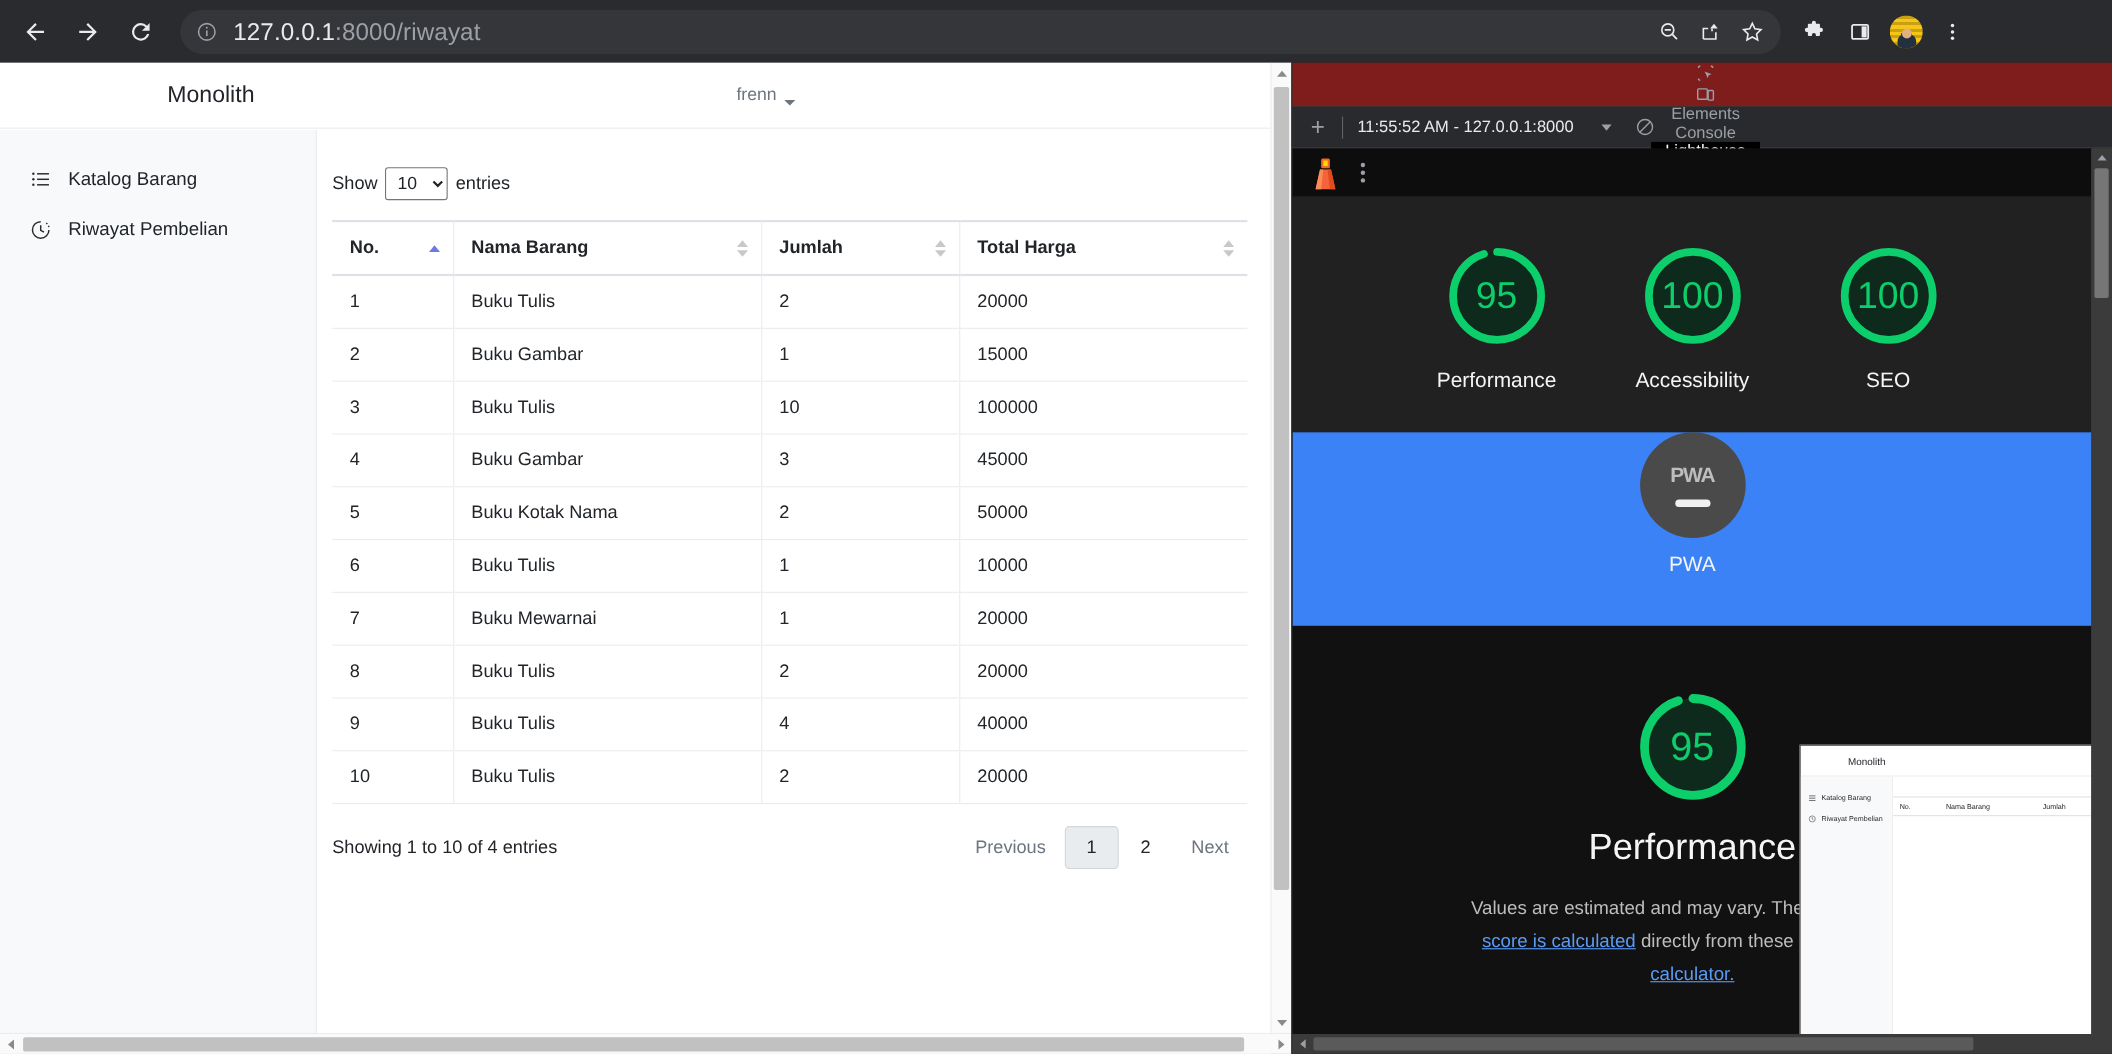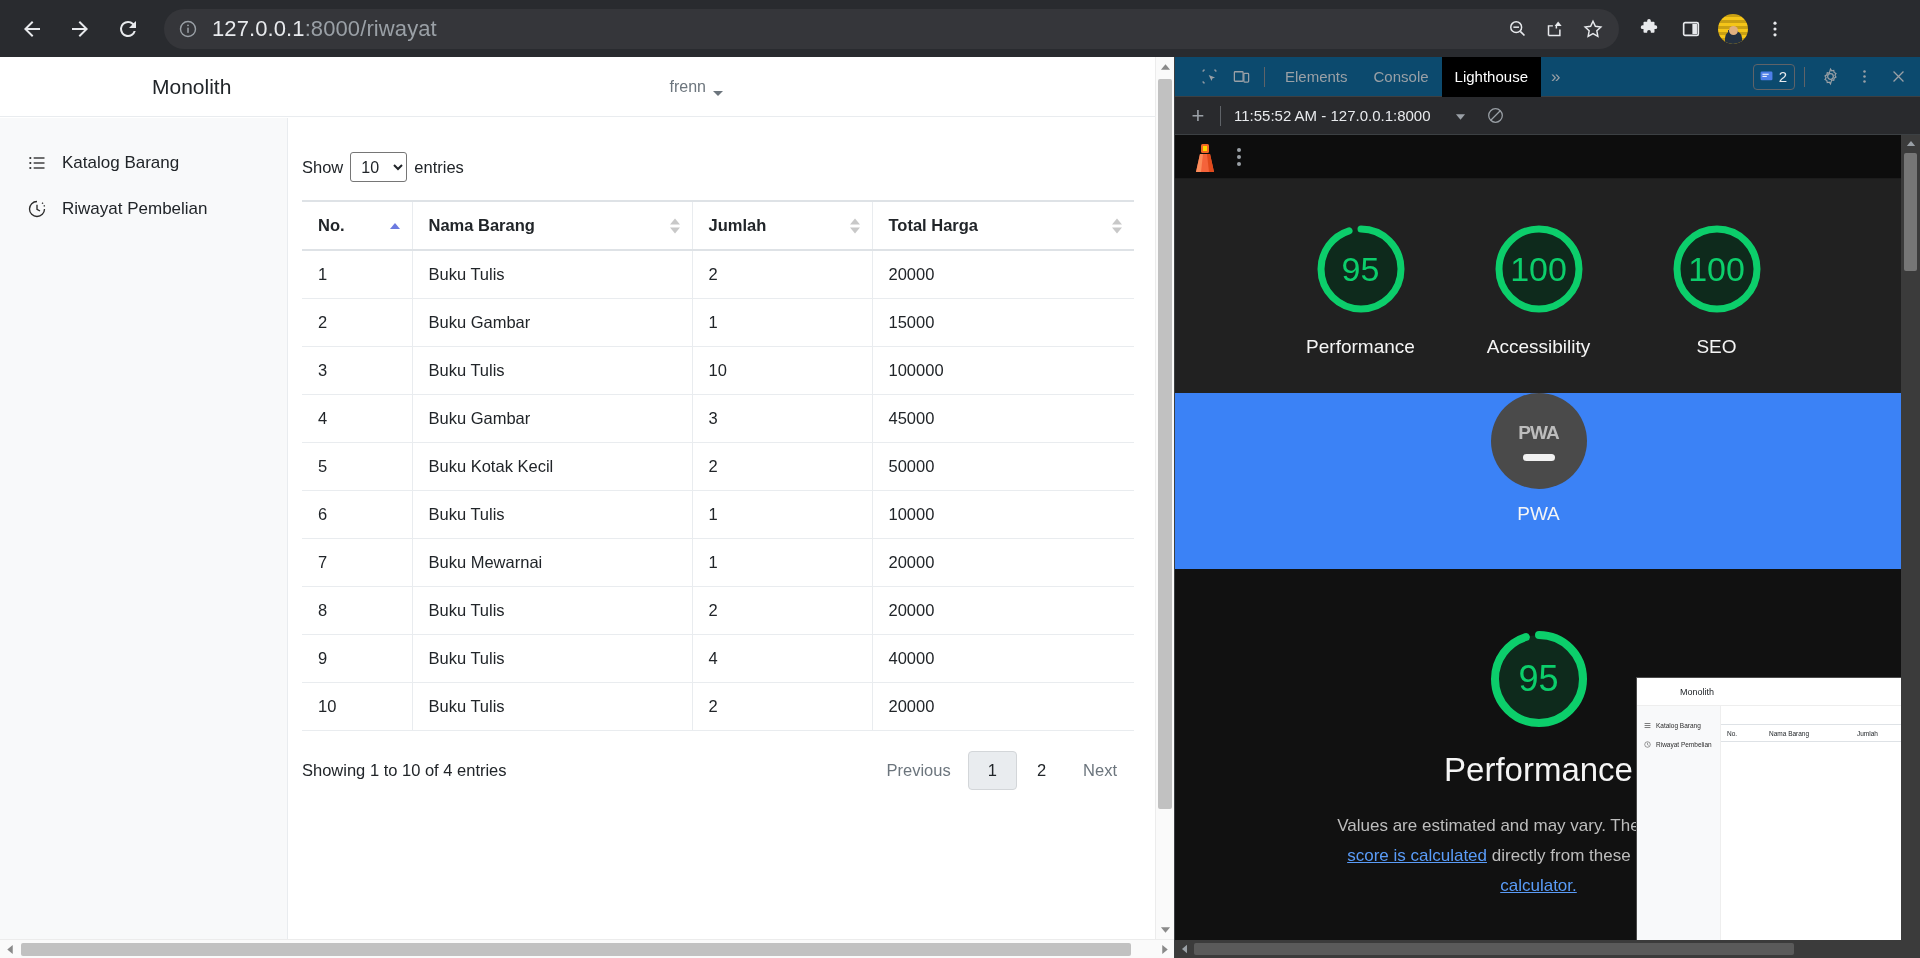--- a/index.html
+++ b/index.html
@@ -243,24 +243,25 @@
 
   
   .devtools {
     position: absolute; left: 1174px; top: 57px;
     width: 746px; height: 901px;
     background: #202124;
     border-left: 1px solid #3c4043;
   }
   .dt-toolbar {
     height: 40px;
-    background: #0c4a6e;
+    background: #7f1d1d;
     display: flex; align-items: center;
     border-bottom: 1px solid #3c4043;
-    padding-left: 18px;
+    padding-left: 6px;
+    flex-direction: column;
   }
   .dt-tool-ico {
     width: 32px; height: 30px;
     display: flex; align-items: center; justify-content: center;
     border-radius: 3px;
   }
   .dt-sep { width: 1px; height: 20px; background: #5f6368; margin: 0 7px; }
   .dt-tab {
     font-size: 15px; color: #9aa0a6;
     padding: 0 13px; height: 40px;
@@ -588,21 +589,21 @@
             <td>100000</td>
           </tr>
           <tr>
             <td>4</td>
             <td>Buku Gambar</td>
             <td>3</td>
             <td>45000</td>
           </tr>
           <tr>
             <td>5</td>
-            <td>Buku Kotak Kecil</td>
+            <td>Buku Kotak Nama</td>
             <td>2</td>
             <td>50000</td>
           </tr>
           <tr>
             <td>6</td>
             <td>Buku Tulis</td>
             <td>1</td>
             <td>10000</td>
           </tr>
           <tr>

